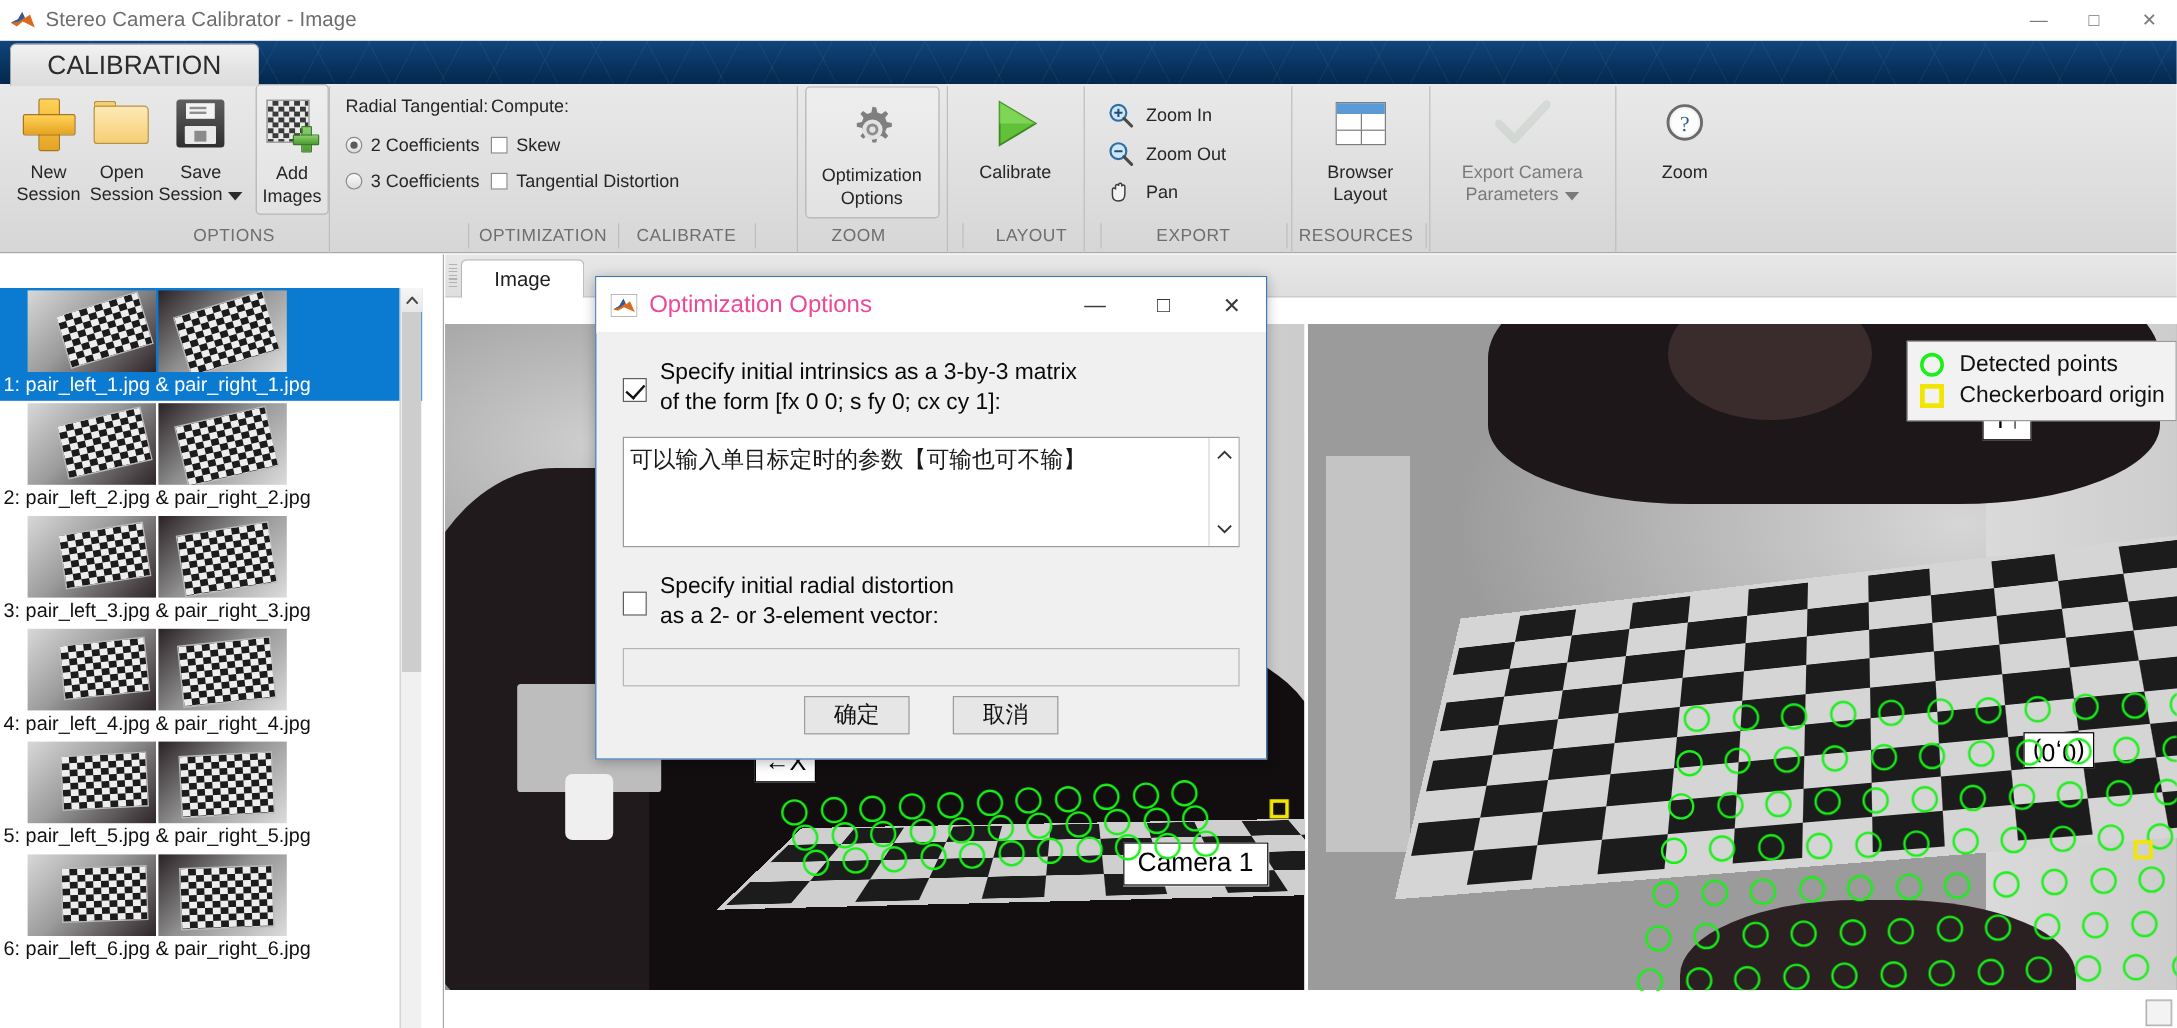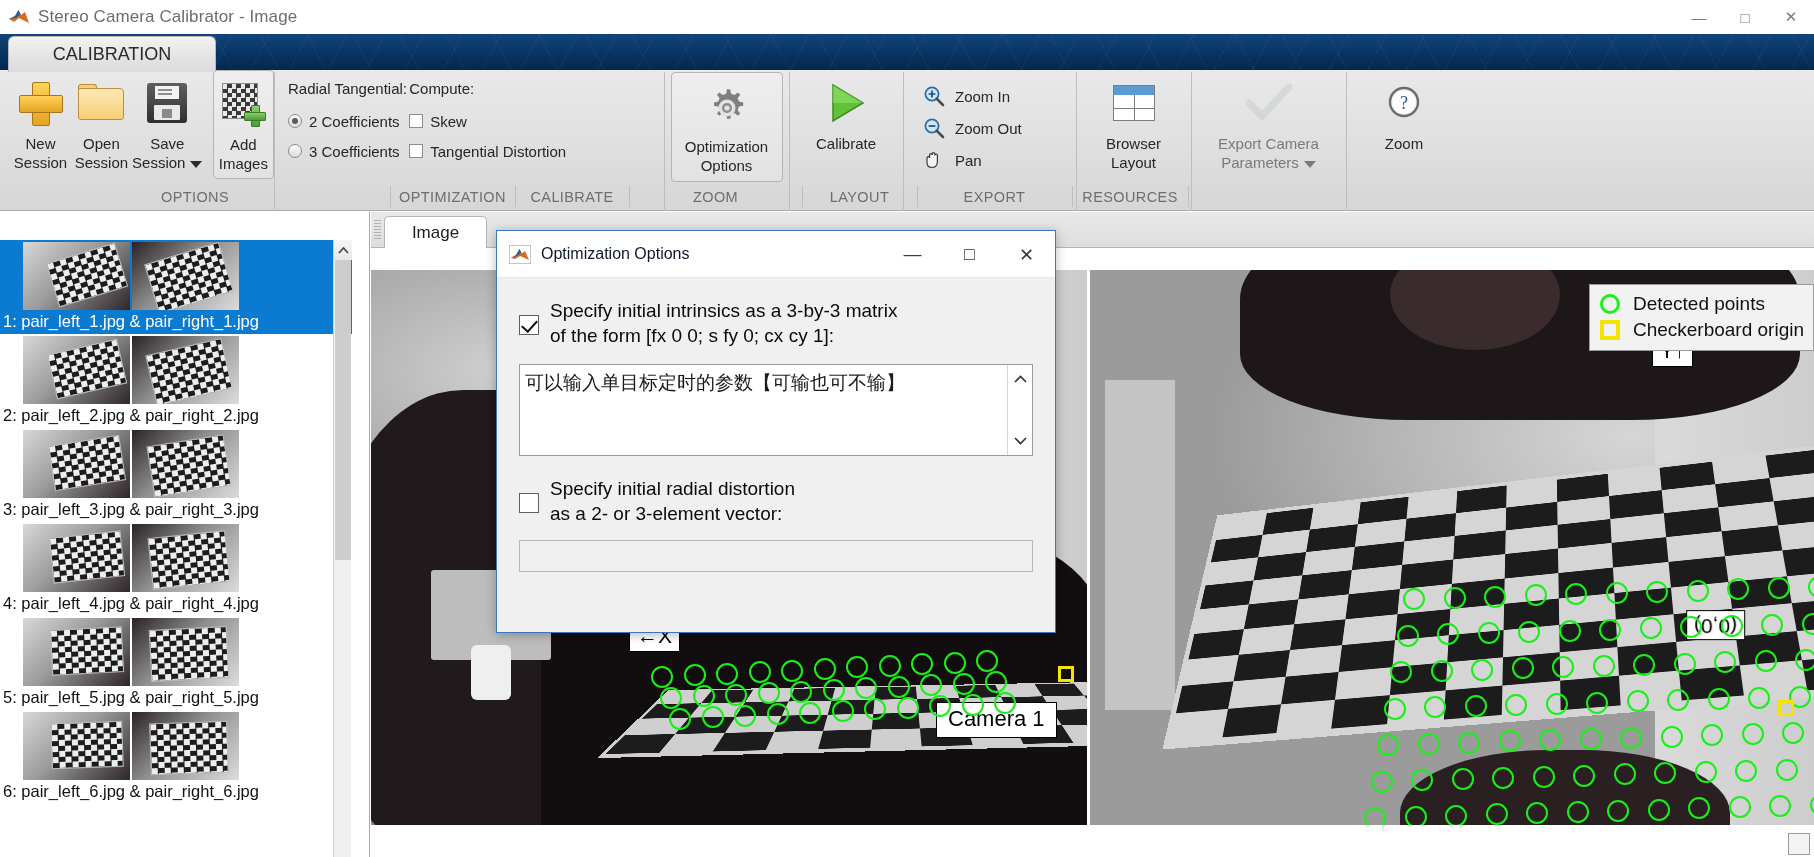--- a/index.html
+++ b/index.html
@@ -42,21 +42,21 @@
       repeating-linear-gradient(118deg, rgba(255,255,255,.045) 0 1px, transparent 1px 34px),
       repeating-linear-gradient(62deg, rgba(255,255,255,.045) 0 1px, transparent 1px 41px);
     pointer-events:none;
   }
   #tab-calibration{
     position:absolute; left:8px; top:2px; width:208px; height:36px;
     background:linear-gradient(180deg,#f2f2f2 0%,#e3e3e3 60%,#dcdcdc 100%);
     border-top-left-radius:6px; border-top-right-radius:6px;
     border:1px solid #b9b9b9; border-bottom:none;
     display:flex; align-items:center; justify-content:center;
-    font-size:18px; color:#2b2b2b; z-index:3;
+    font-size:22px; color:#2b2b2b; z-index:3;
   }
   #ribbonbody{
     position:absolute; left:0; top:36px; width:1814px; height:141px;
     background:linear-gradient(180deg,#e9e9e9 0%,#e0e0e0 50%,#d6d6d6 100%);
     border-bottom:1px solid #a8a8a8;
   }
   .groups{ position:absolute; left:0; top:0; height:113px; display:flex; }
   .grp{ height:113px; display:flex; align-items:flex-start; position:relative; }
   .grp + .grp:before{
     content:""; position:absolute; left:0; top:2px; bottom:-28px; width:1px; background:#bdbdbd;
@@ -248,21 +248,21 @@
   #dialog{
     position:absolute; left:496px; top:230px; width:560px; height:403px;
     background:#f0f0f0; border:1px solid #3b76b5;
     box-shadow:0 2px 10px rgba(0,0,0,.28); z-index:50;
   }
   #dlgtitle{
     height:47px; background:#ffffff; display:flex; align-items:center; position:relative;
     border-bottom:1px solid #e7e7e7;
   }
   #dlgtitle .ico{ margin-left:12px; width:22px; height:19px; position:relative; }
-  #dlgtitle .t{ margin-left:10px; font-size:16px; color:#0f172a; }
+  #dlgtitle .t{ margin-left:10px; font-size:20px; color:#ec4899; }
   #dlgtitle .ctrls{ position:absolute; right:0; top:0; height:47px; display:flex; }
   #dlgtitle .ctrls div{ width:57px; height:47px; display:flex; align-items:center; justify-content:center;
     color:#3a3a3a; font-size:18px; }
   #dlgbody{ padding:20px 22px 0 22px; }
   .dlgchk{ display:flex; align-items:center; }
   .dlgchk .box{
     width:20px; height:20px; border:1px solid #5e5e5e; background:#fff; margin-right:11px; flex:none;
     position:relative; margin-top:3px;
   }
   .dlgchk .box.on:after{
@@ -877,13 +877,17 @@
       <span class="box"></span>
       <span class="txt">
         <span>Specify initial radial distortion</span><br>
         <span>as a 2- or 3-element vector:</span>
       </span>
     </div>
 
     <div id="dlgin"></div>
   </div>
 
+  <div id="dlgbtns">
+    <div class="dlgbtn">确定</div>
+    <div class="dlgbtn">取消</div>
+  </div>
 </div>
 
 </body></html>

